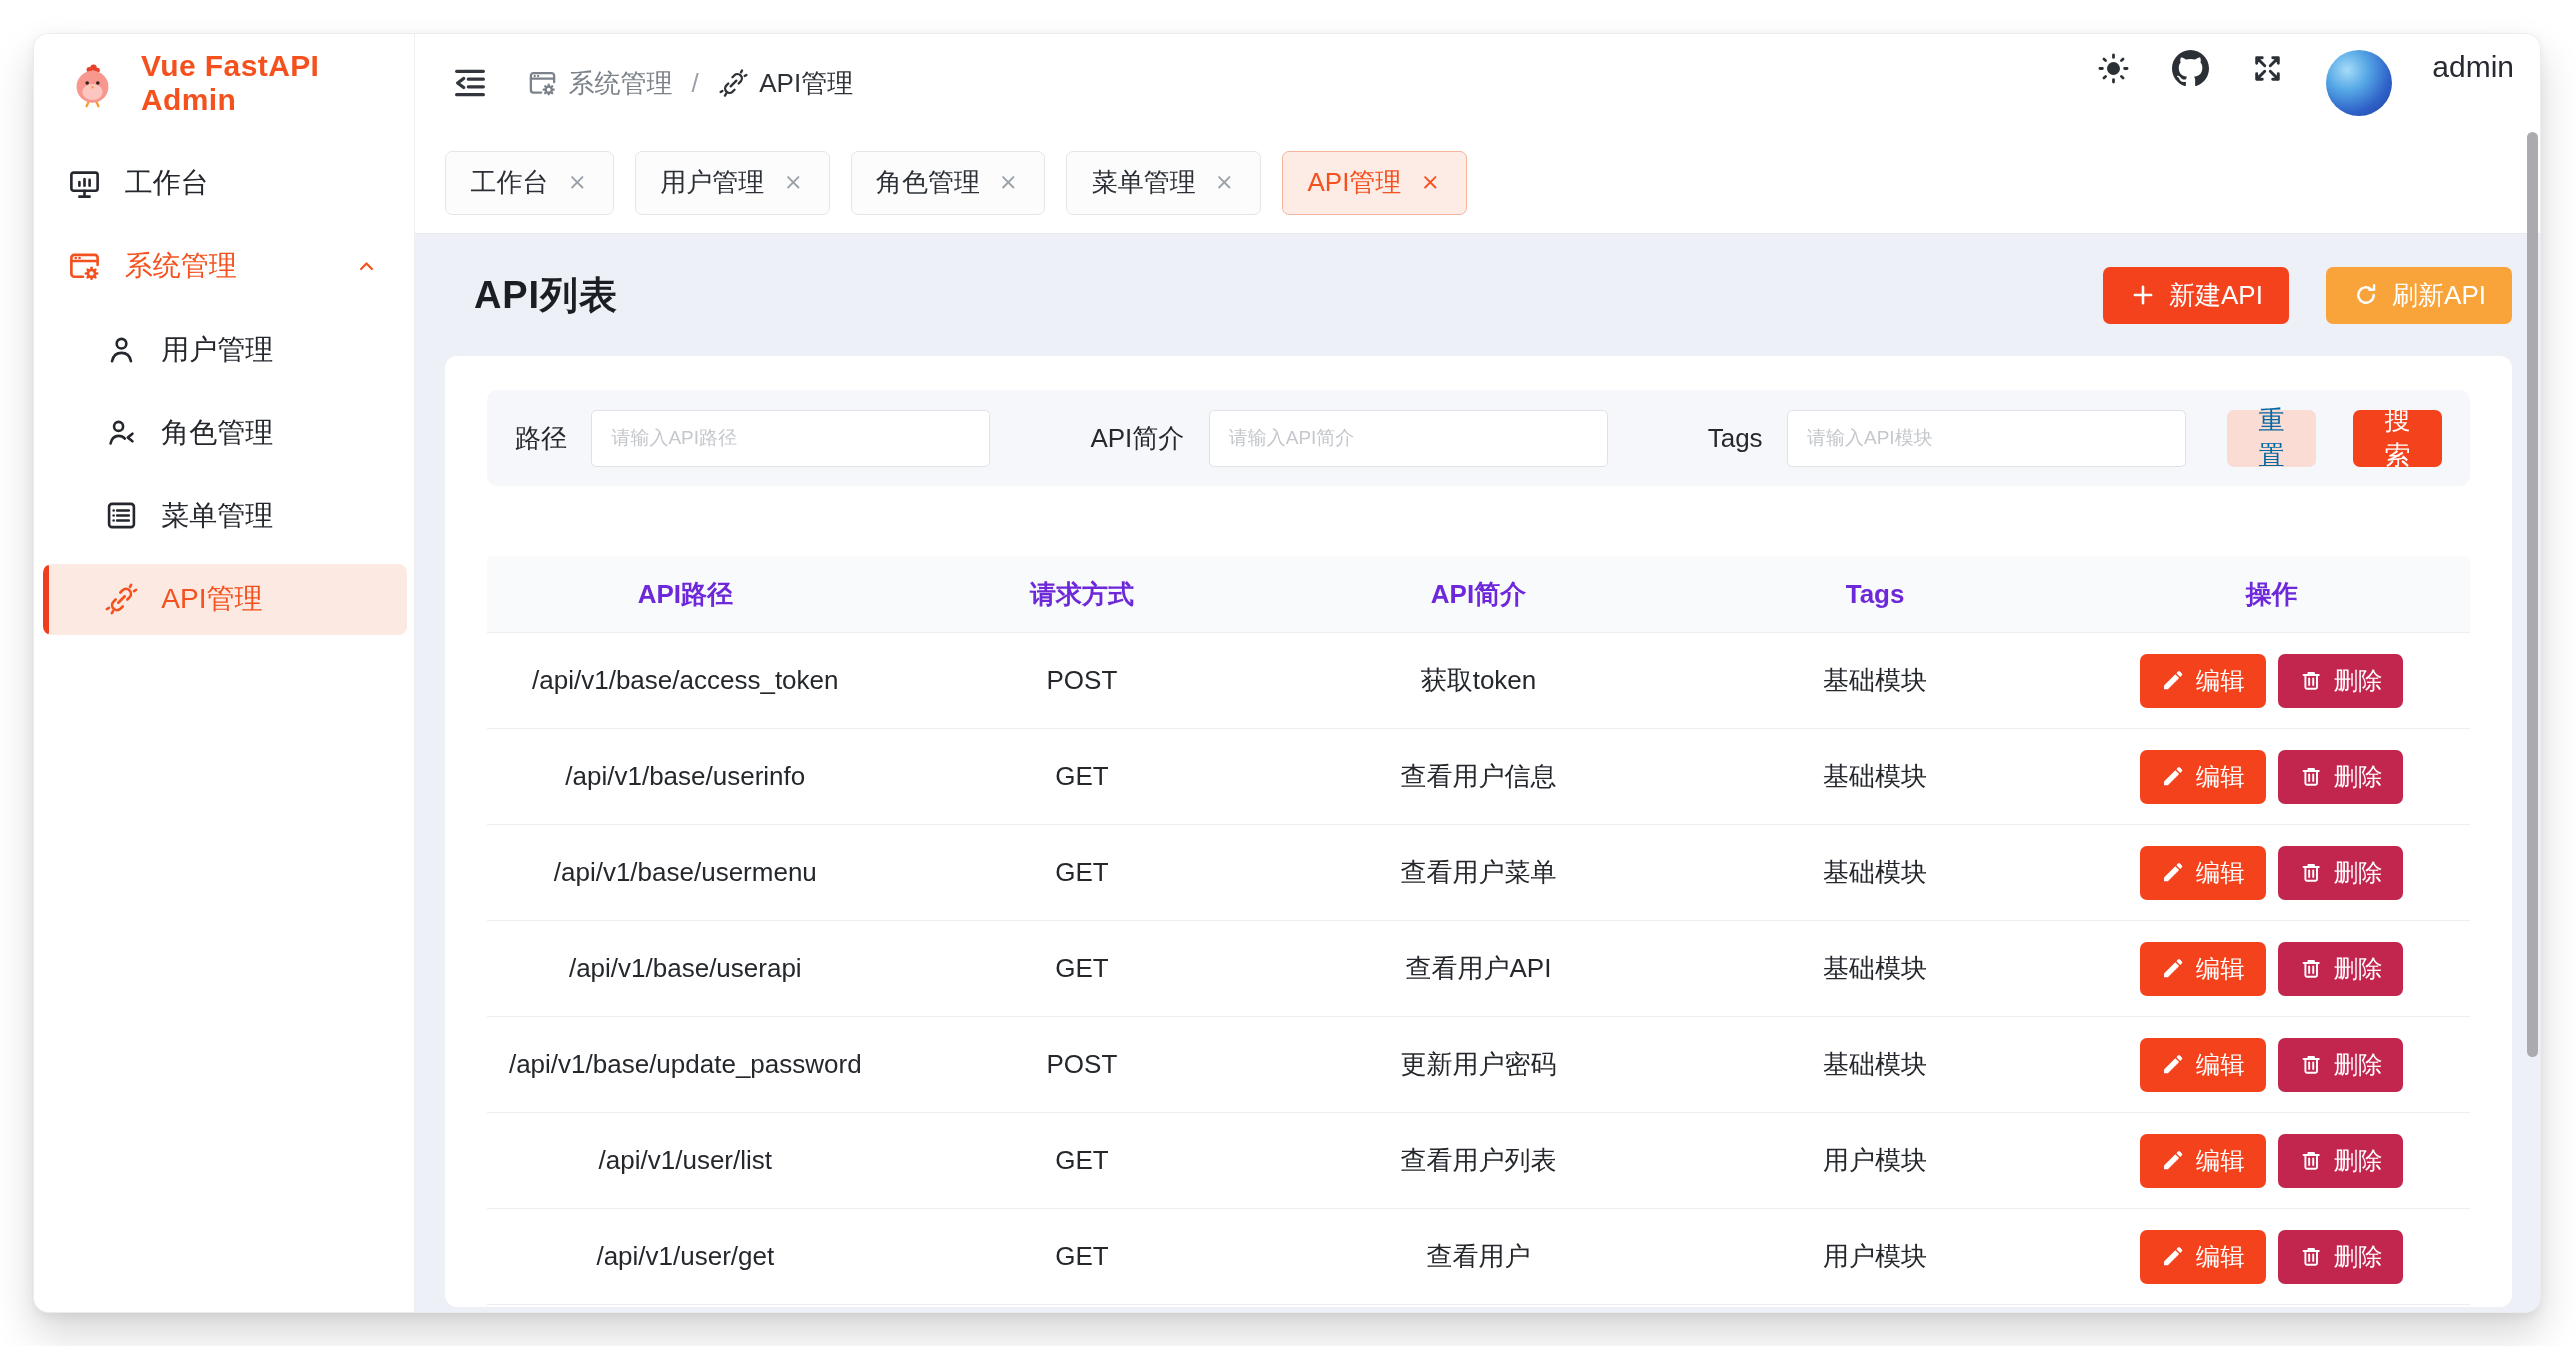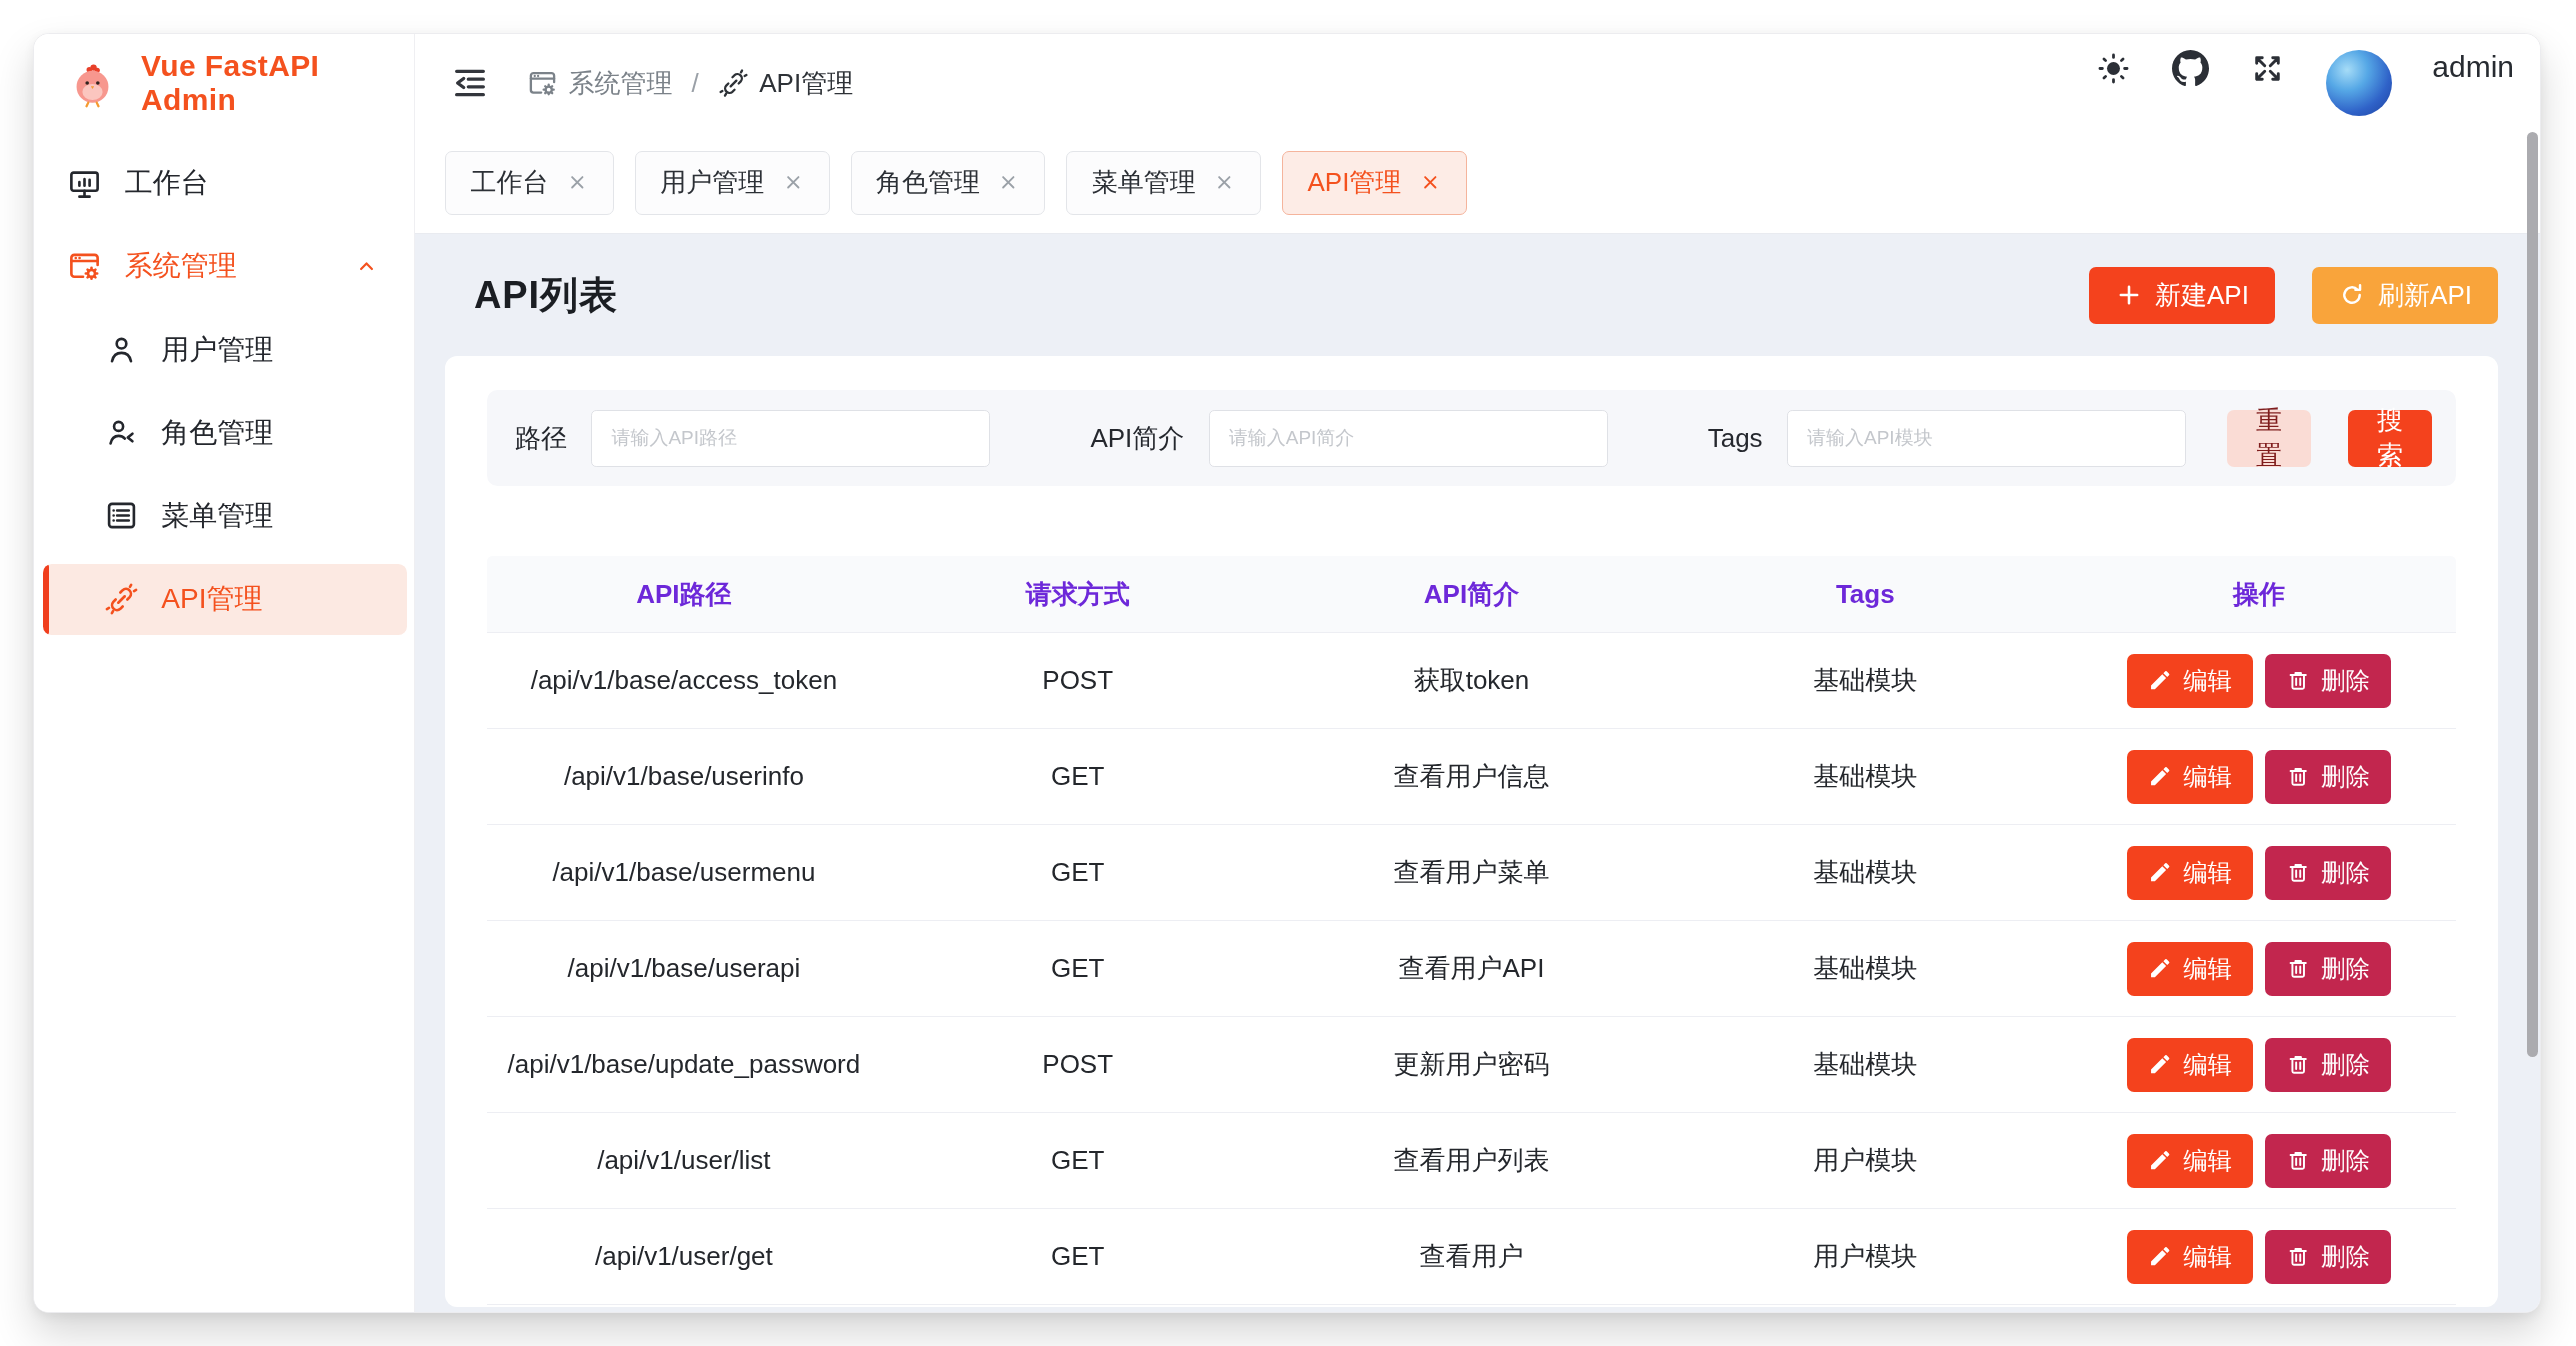--- a/index.html
+++ b/index.html
@@ -42,40 +42,40 @@
     background:radial-gradient(circle at 32% 30%, #a6dcf7 0%, #56a8e6 32%, #2f62c8 66%, #1c3f9b 100%); }
   .username { font-size:30px; color:#272b31; }
   
   .tabstrip { height:102px; background:#fff; border-bottom:0.9px solid #e9ebf0; display:flex; align-items:center; padding:0 30px; gap:21px; }
   .chip { height:64px; border:0.9px solid #e3e5e9; background:#fcfcfd; border-radius:7px;
     display:flex; align-items:center; gap:17.4px; padding:0 24.4px; font-size:26px; color:#2c3036; cursor:pointer; }
   .chip .x { width:22.6px; height:22.6px; color:#9ba1a8; cursor:pointer; }
   .chip.active { background:#fdece6; border-color:#f5b49c; color:#f4511e; }
   .chip.active .x { color:#f4511e; }
   
-  .content { flex:1; background:#edf0f6; padding:0 42px 0 30px; overflow:hidden; }
+  .content { flex:1; background:#edf0f6; padding:0 28px 0 30px; overflow:hidden; }
   .title-row { height:122px; display:flex; align-items:center; }
   .page-title { font-size:38px; font-weight:600; color:#1b1e23; margin-left:29px; letter-spacing:0.9px; }
   .title-btns { margin-left:auto; display:flex; gap:37px; }
   .btn { height:57px; border:none; border-radius:7px; font-size:26px; color:#fff;
     display:inline-flex; align-items:center; gap:12.2px; padding:0 26px; cursor:pointer;
     font-family:inherit; }
   .btn .ic { width:28px; height:28px; }
   .btn-create { background:#f4421d; }
   .btn-refresh { background:#f9a43b; }
   .card { background:#fff; border-radius:12.2px; padding:34px 42px 0; height:951px; overflow:hidden; }
   .filterbar { height:96px; background:#f6f7fa; border-radius:10.5px; display:flex; align-items:center; padding:0 28px;gap:41px; }
   .fgroup { display:flex; align-items:center; }
   .fgroup + .fgroup { margin-left:59px; }
   .flabel { font-size:26px; color:#25282e; margin-right:24.4px; white-space:nowrap; }
   .finput { width:399px; height:57px; border:0.9px solid #dfe1e6; border-radius:5.2px; background:#fff;
     padding:0 19px; font-size:19px; color:#33363c; font-family:inherit; outline:none; }
   .finput::placeholder { color:#c4c7cc; }
   .fbtns { margin-left:auto; display:flex; gap:37px; }
-  .btn-reset { background:#fadcd5; color:#7f1d1d; padding:0 29px; }
+  .btn-reset { background:#fadcd5; color:#0369a1; padding:0 29px; }
   .btn-search { background:#f4421d; padding:0 29px; }
   
   .table { margin-top:70px; }
   .tgrid { display:grid; grid-template-columns:repeat(5,1fr); align-items:center; text-align:center; }
   .thead { height:77px; background:#f9fafc; font-weight:bold; font-size:26px; color:#6d28d9; border-bottom:0.9px solid #edeef3; border-radius:5.2px 5.2px 0 0; }
   .trow { height:96px; font-size:26px; color:#24272c; border-bottom:0.9px solid #edeef3; background:#fff; }
   .cell-actions { display:flex; justify-content:center; gap:12.2px; }
   .btn-sm { height:54px; border:none; border-radius:7px; padding:0 21px; font-size:24.4px; color:#fff;
     display:inline-flex; align-items:center; gap:10.5px; cursor:pointer; font-family:inherit; }
   .btn-edit { background:#f4421d; }

